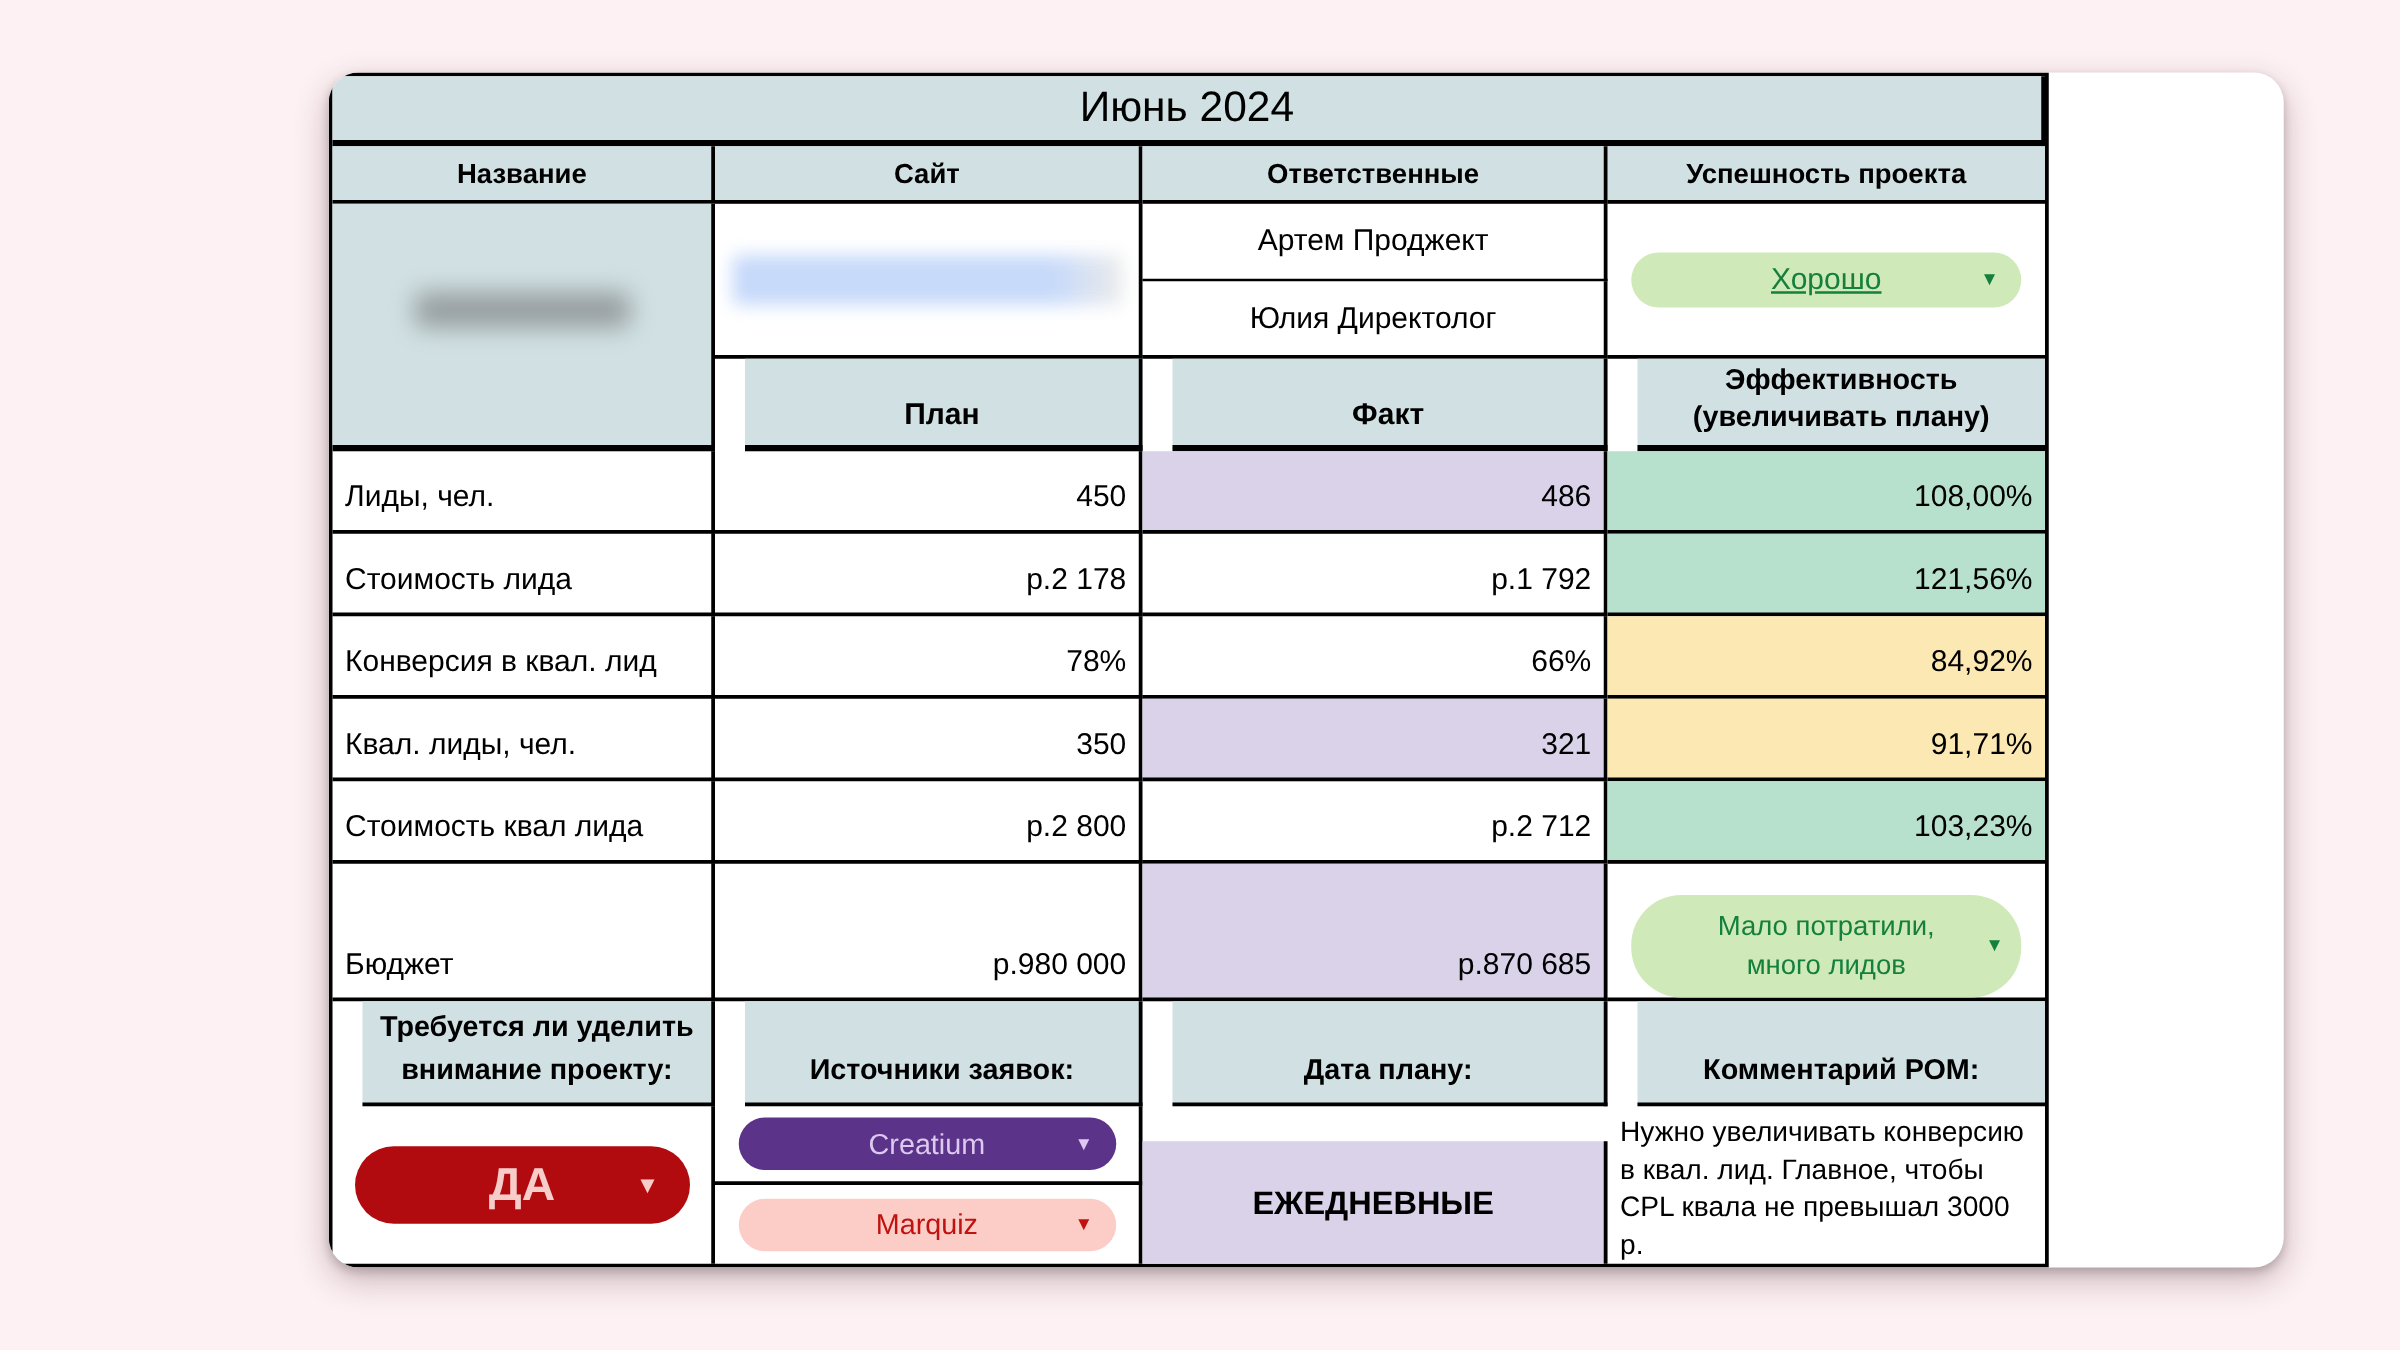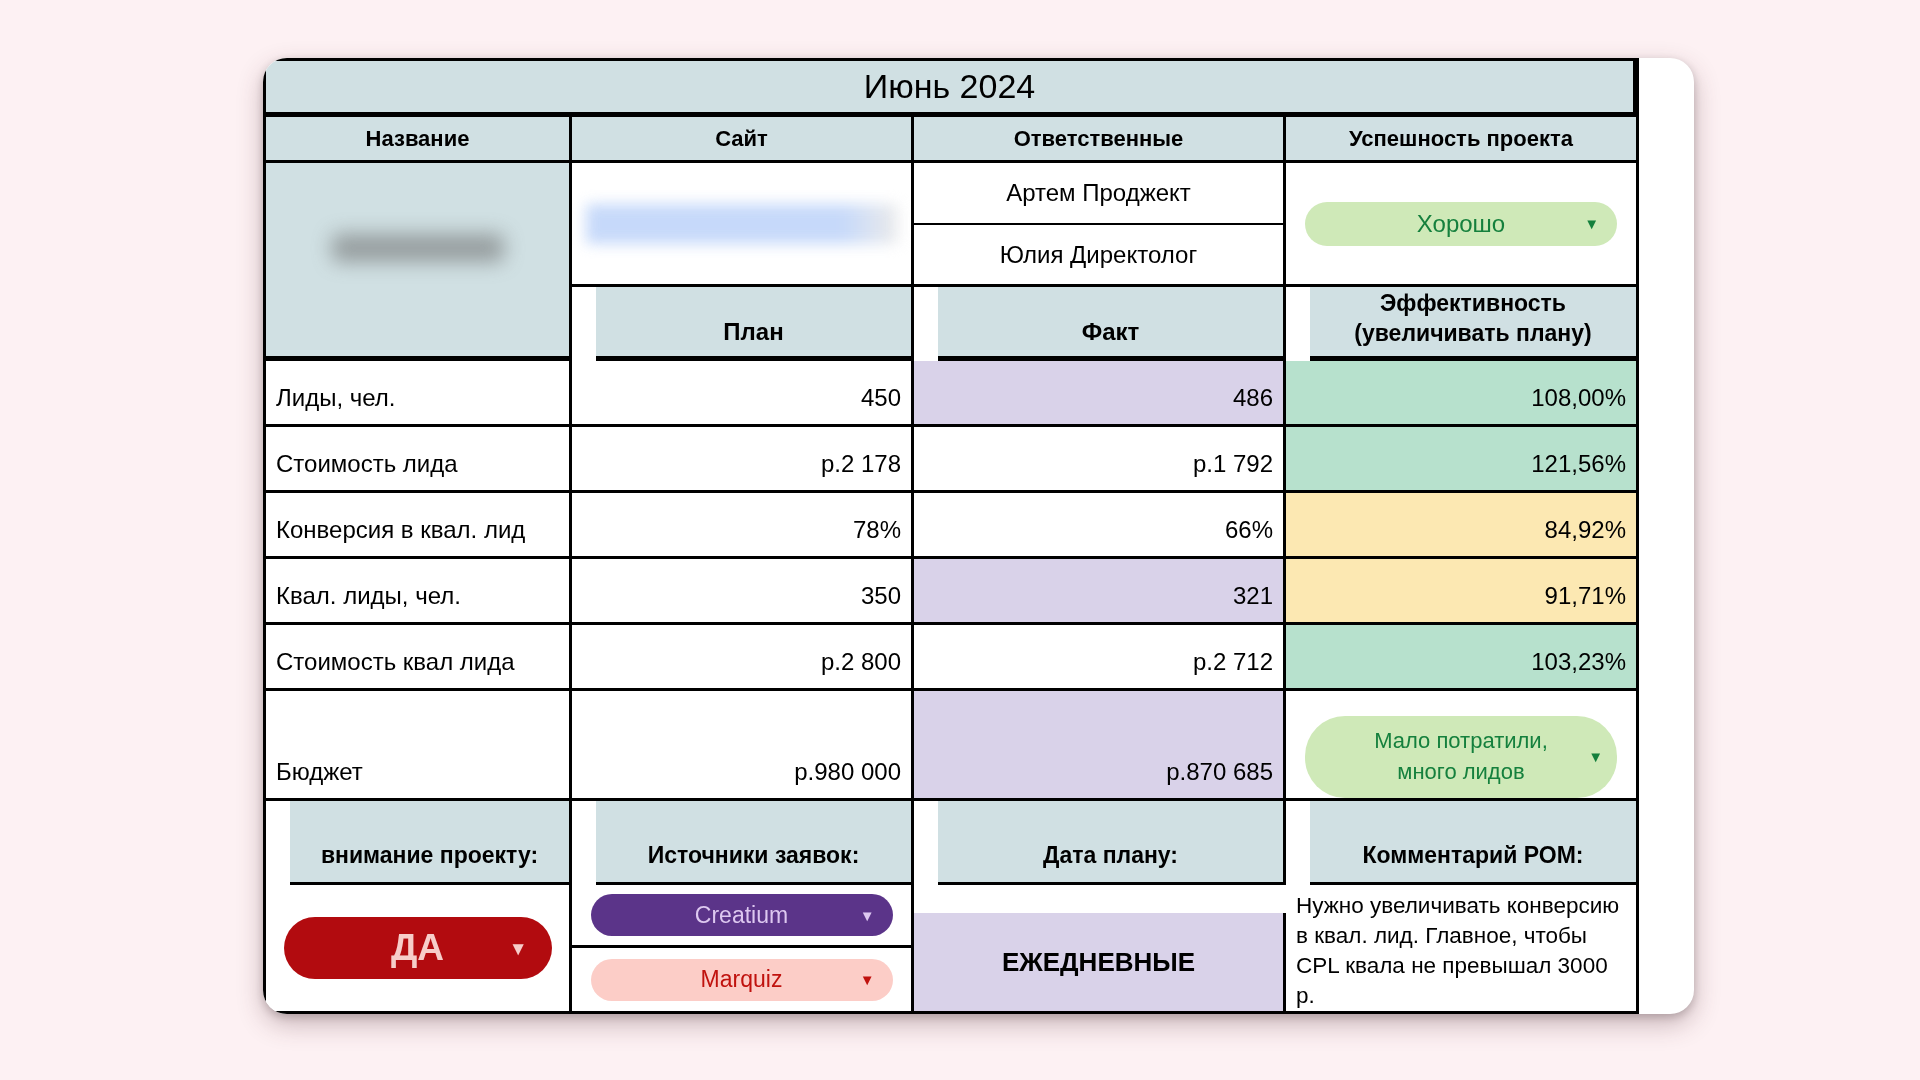--- a/index.html
+++ b/index.html
@@ -3,21 +3,21 @@
 <meta charset="utf-8">
 <style>
   * { margin:0; padding:0; box-sizing:border-box; }
   html,body { width:1920px; height:1080px; overflow:hidden; }
   body {
     background: var(--pageBg);
     font-family: "Liberation Sans", "DejaVu Sans", sans-serif;
     color:#000;
   }
   .card {
-    position:absolute; left:263px; top:58px; width:1431px; height:956px;
+    position:absolute; left:263px; top:58px; width:1564px; height:956px;
     background: var(--cardBg);
     border-radius:24px;
     box-shadow: 0 10px 26px rgba(80,40,50,0.30), 0 3px 8px rgba(0,0,0,0.18);
     overflow:hidden;
   }
   .sheet {
     position:absolute; left:0; top:0; width:1376px; height:956px;
     display:grid;
     grid-template-columns:306px 342px 372px 350px;
     grid-template-rows:56px 46px 62px 62px 74px 66px 66px 66px 66px 66px 110px 84px 63px 63px;
@@ -44,21 +44,21 @@
   .bg-green { background:var(--greenCell); }
   .bg-yellow { background:var(--yellowCell); }
   .subhdr { font-weight:bold; padding-bottom:10px; }
   .subhdr2 { font-weight:bold; padding-bottom:8px; font-size:23px; line-height:1.28; }
   .foot-hdr { font-weight:bold; font-size:23px; line-height:1.45; padding-bottom:10px; }
   .chip {
     border-radius:40px; display:flex; align-items:center; justify-content:center;
     position:relative; cursor:pointer; text-align:center;
   }
   .chip .arrow { position:absolute; right:18px; font-size:15px; line-height:1; }
-  .chip-good { width:312px; height:44px; background:var(--chipGreenBg); color:var(--chipGreenText); font-size:24px; }
+  .chip-good { width:312px; height:44px; background:var(--chipGreenBg); color:var(--chipGreenText); font-size:24px;text-decoration:underline; }
   .chip-budget { width:312px; height:82px; background:var(--chipGreenBg); color:var(--chipGreenText); font-size:22px; line-height:1.4;margin-top:24px; }
   .chip-budget .arrow { right:14px; }
   .chip-da { width:268px; height:62px; background:var(--chipRedBg); color:var(--chipRedText); font-size:37px; font-weight:bold; }
   .chip-da .arrow { font-size:19px; right:24px; }
   .chip-creatium { width:302px; height:42px; background:var(--chipPurpleBg); color:var(--chipPurpleText); font-size:23px; }
   .chip-marquiz { width:302px; height:42px; background:var(--chipPinkBg); color:var(--chipPinkText); font-size:23px; }
   .daily { font-weight:bold; font-size:26px;margin-top:28px; }
   .comment { font-size:22.5px; line-height:1.34; padding:6px 8px 6px 10px; align-items:flex-start; text-align:left; }
   .name-blur {
     width:172px; height:28px; border-radius:6px;
@@ -144,20 +144,21 @@
         <div>
           <div>Мало потратили,</div>
           <div>много лидов</div>
         </div>
         <span class="arrow">▼</span>
       </div>
     </div>
 
     <div class="cell hdr center bottom foot-hdr" style="grid-area:12/1">
       <div>
+        <div>Требуется ли уделить</div>
         <div>внимание проекту:</div>
       </div>
     </div>
     <div class="cell hdr center bottom foot-hdr" style="grid-area:12/2">Источники заявок:</div>
     <div class="cell hdr center bottom foot-hdr" style="grid-area:12/3">Дата плану:</div>
     <div class="cell hdr center bottom foot-hdr last-col" style="grid-area:12/4">Комментарий РОМ:</div>
 
     <div class="cell center last-row" style="grid-area:13/1/15/2">
       <div class="chip chip-da">
         <span>ДА</span>

